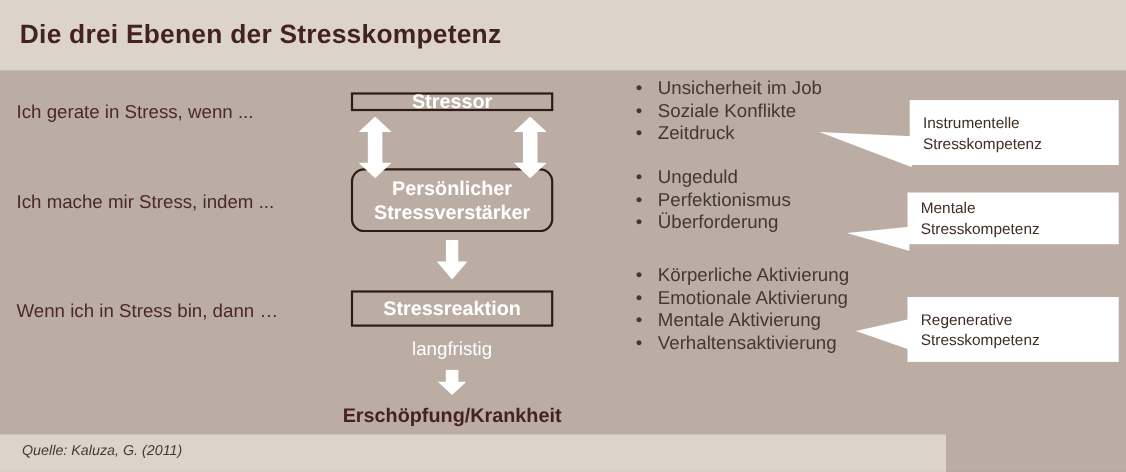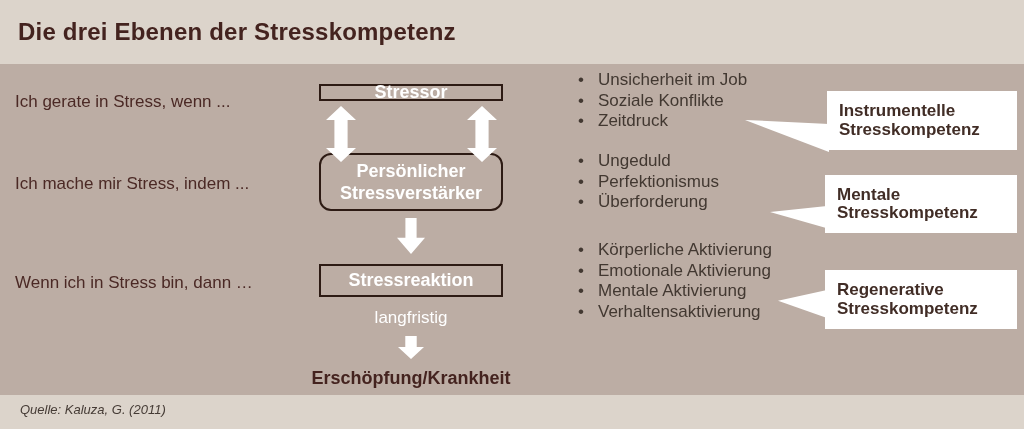--- a/index.html
+++ b/index.html
@@ -33,21 +33,21 @@
   .header-strip {
     position: absolute; left: 0; top: 0; width: 1024px; height: 64px;
     background: var(--header_bg);
   }
   .page-title {
     position: absolute; left: 18px; top: 18px;
     font-size: 24px; font-weight: bold; color: var(--title_color);
     letter-spacing: 0.2px; white-space: nowrap;
   }
   .footer-strip {
-    position: absolute; left: 0; top: 395px; width: 1024px; height: 34px;
+    position: absolute; left: 0; top: 395px; width: 860px; height: 34px;
     background: var(--header_bg);
   }
   .source-note {
     position: absolute; left: 20px; top: 7px;
     font-size: 13px; font-style: italic; color: var(--source_color);
     white-space: nowrap;
   }
 
   
   .prompt {
@@ -117,25 +117,25 @@
     content: "\2022";
     display: inline-block; width: 20px; padding-left: 8px;
     color: var(--bullet_text);
   }
 
   
   .callout {
     position: absolute; background: var(--callout_bg); z-index: 2;
     display: flex; flex-direction: column; justify-content: center;
     padding-left: 12px;
-    font-size: 17px; font-weight: bold; line-height: 18.5px;
+    font-size: 14px; font-weight: normal; line-height: 18.5px;
     color: var(--callout_text);
   }
   .callout-1 { left: 827px; top: 91px;  width: 190px; height: 59px; }
-  .callout-2 { left: 825px; top: 175px; width: 192px; height: 58px; }
+  .callout-2 { left: 825px; top: 175px; width: 192px; height: 47px; }
   .callout-3 { left: 825px; top: 270px; width: 192px; height: 59px; }
 
   .wedge { position: absolute; background: var(--callout_bg); z-index: 1; }
   .wedge-1 {
     left: 745px; top: 116px; width: 84px; height: 36px;
     clip-path: polygon(0 11%, 100% 22%, 100% 100%);
   }
   .wedge-2 {
     left: 770px; top: 200px; width: 57px; height: 29px;
     clip-path: polygon(0 41%, 100% 21%, 100% 97%);

